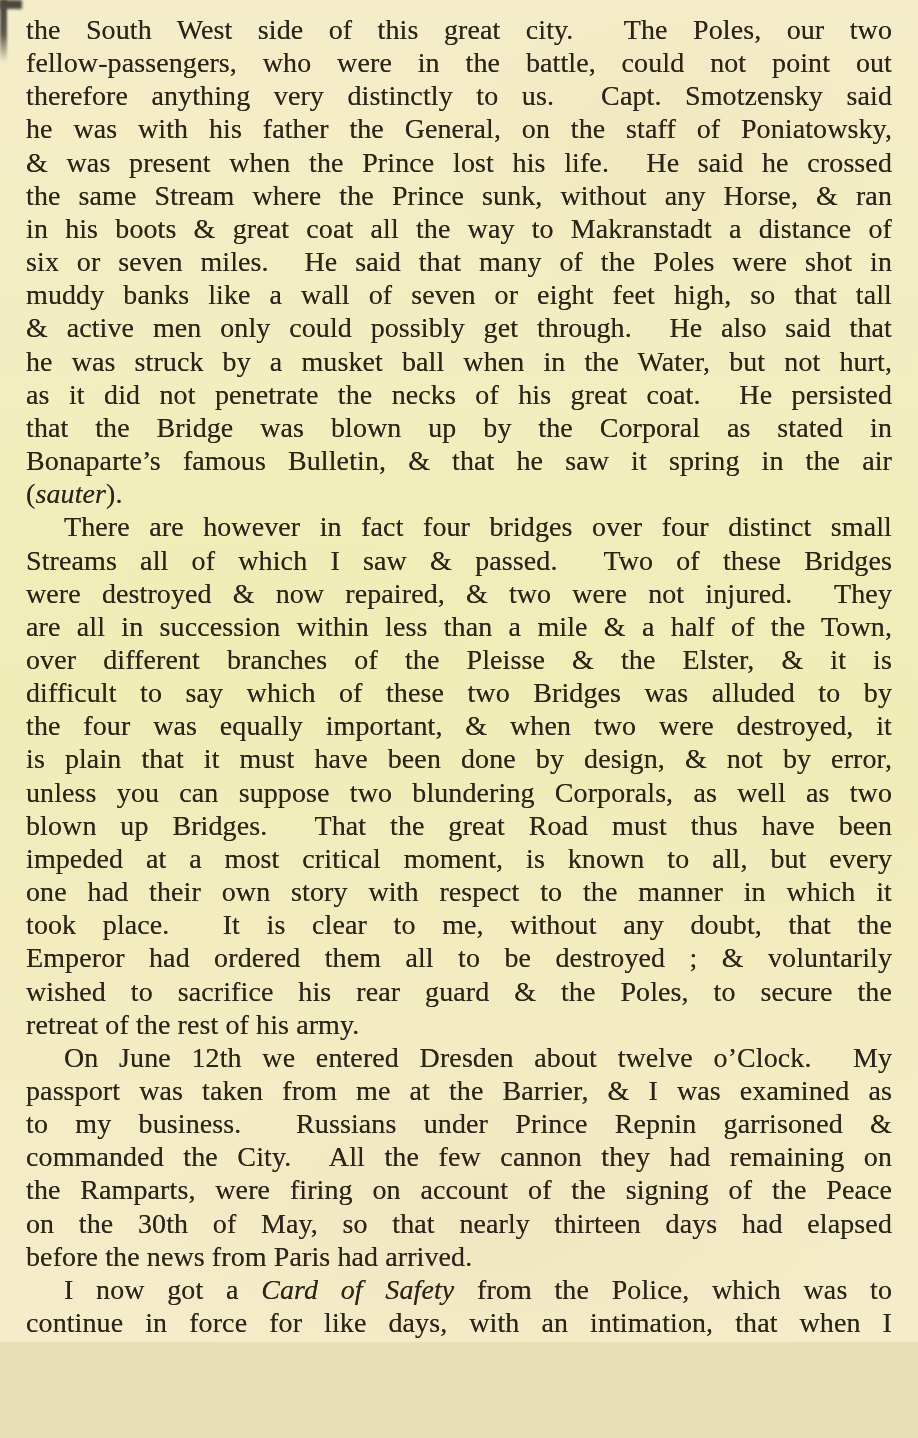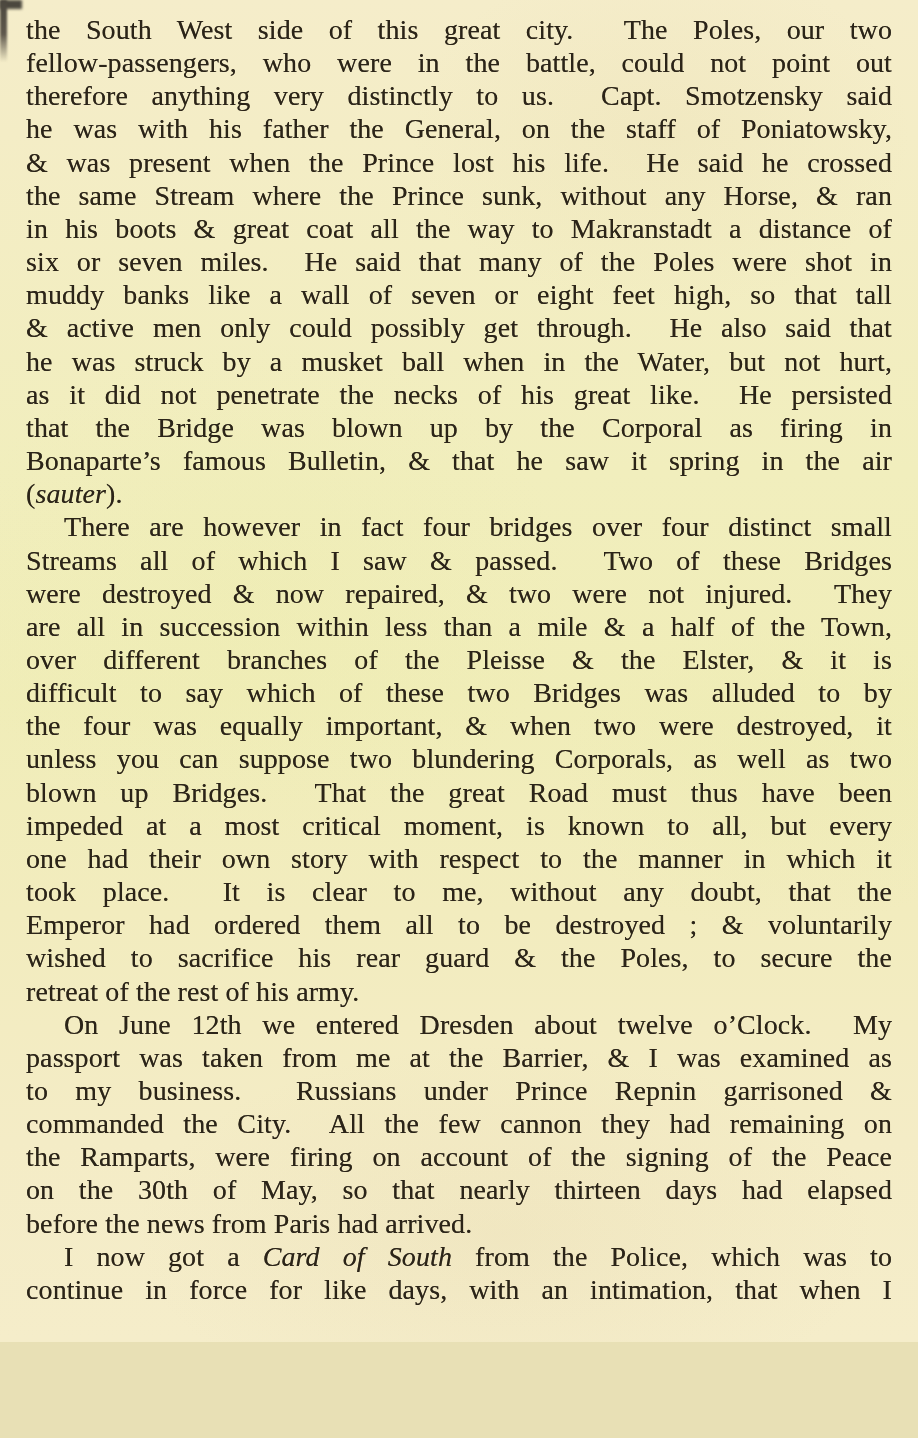--- a/index.html
+++ b/index.html
@@ -80,42 +80,43 @@
       <div class="line">fellow-passengers, who were in the battle, could not point out</div>
       <div class="line">therefore anything very distinctly to us.  Capt. Smotzensky said</div>
       <div class="line">he was with his father the General, on the staff of Poniatowsky,</div>
       <div class="line">&amp; was present when the Prince lost his life.  He said he crossed</div>
       <div class="line">the same Stream where the Prince sunk, without any Horse, &amp; ran</div>
       <div class="line">in his boots &amp; great coat all the way to Makranstadt a distance of</div>
       <div class="line">six or seven miles.  He said that many of the Poles were shot in</div>
       <div class="line">muddy banks like a wall of seven or eight feet high, so that tall</div>
       <div class="line">&amp; active men only could possibly get through.  He also said that</div>
       <div class="line">he was struck by a musket ball when in the Water, but not hurt,</div>
-      <div class="line">as it did not penetrate the necks of his great like.  He persisted</div>
-      <div class="line">that the Bridge was blown up by the Corporal as firing in</div>
+      <div class="line">as it did not penetrate the necks of his great coat.  He persisted</div>
+      <div class="line">that the Bridge was blown up by the Corporal as stated in</div>
       <div class="line">Bonaparte’s famous Bulletin, &amp; that he saw it spring in the air</div>
       <div class="line last">(<em>sauter</em>).</div>
       <div class="line indent">There are however in fact four bridges over four distinct small</div>
       <div class="line">Streams all of which I saw &amp; passed.  Two of these Bridges</div>
       <div class="line">were destroyed &amp; now repaired, &amp; two were not injured.  They</div>
       <div class="line">are all in succession within less than a mile &amp; a half of the Town,</div>
       <div class="line">over different branches of the Pleisse &amp; the Elster, &amp; it is</div>
       <div class="line">difficult to say which of these two Bridges was alluded to by</div>
       <div class="line">the four was equally important, &amp; when two were destroyed, it</div>
+      <div class="line">is plain that it must have been done by design, &amp; not by error,</div>
       <div class="line">unless you can suppose two blundering Corporals, as well as two</div>
       <div class="line">blown up Bridges.  That the great Road must thus have been</div>
       <div class="line">impeded at a most critical moment, is known to all, but every</div>
       <div class="line">one had their own story with respect to the manner in which it</div>
       <div class="line">took place.  It is clear to me, without any doubt, that the</div>
       <div class="line">Emperor had ordered them all to be destroyed ; &amp; voluntarily</div>
       <div class="line">wished to sacrifice his rear guard &amp; the Poles, to secure the</div>
       <div class="line last">retreat of the rest of his army.</div>
       <div class="line indent">On June 12th we entered Dresden about twelve o’Clock.  My</div>
       <div class="line">passport was taken from me at the Barrier, &amp; I was examined as</div>
       <div class="line">to my business.  Russians under Prince Repnin garrisoned &amp;</div>
       <div class="line">commanded the City.  All the few cannon they had remaining on</div>
       <div class="line">the Ramparts, were firing on account of the signing of the Peace</div>
       <div class="line">on the 30th of May, so that nearly thirteen days had elapsed</div>
       <div class="line last">before the news from Paris had arrived.</div>
-      <div class="line indent">I now got a <em>Card of South</em> from the Police, which was to</div>
+      <div class="line indent">I now got a <em>Card of Safety</em> from the Police, which was to</div>
       <div class="line">continue in force for like days, with an intimation, that when I</div>
     </div>
 </div>
 
 </body></html>

